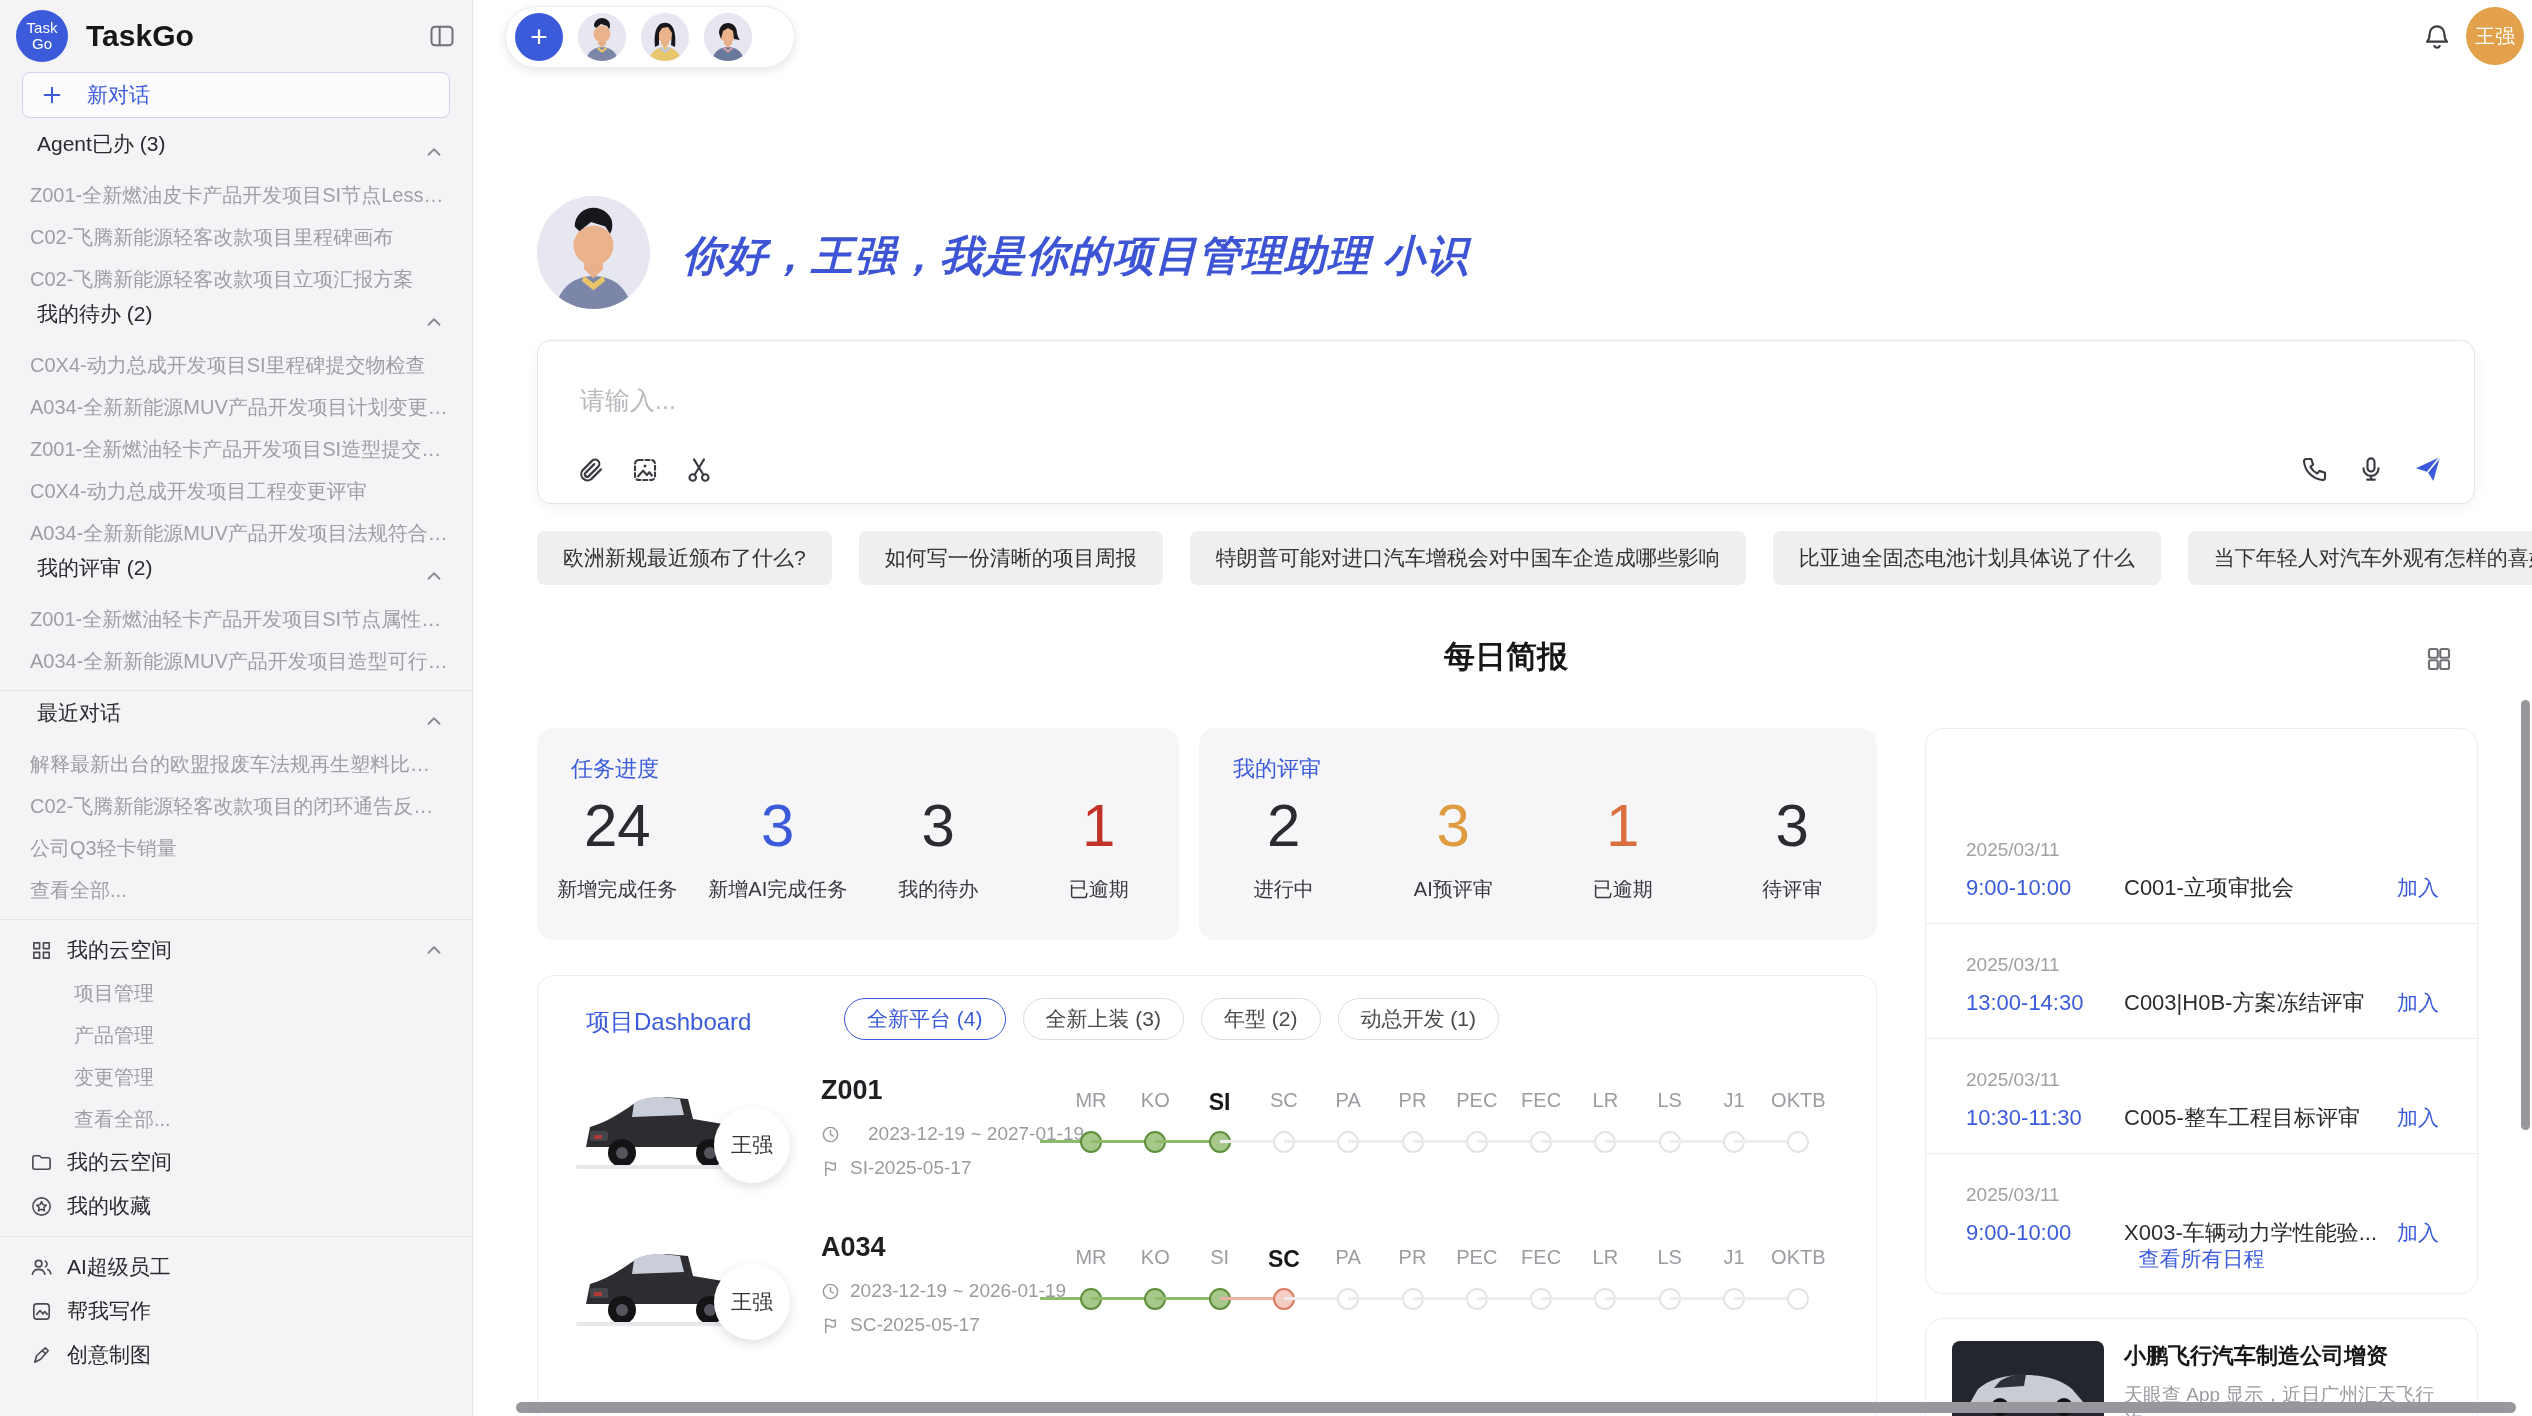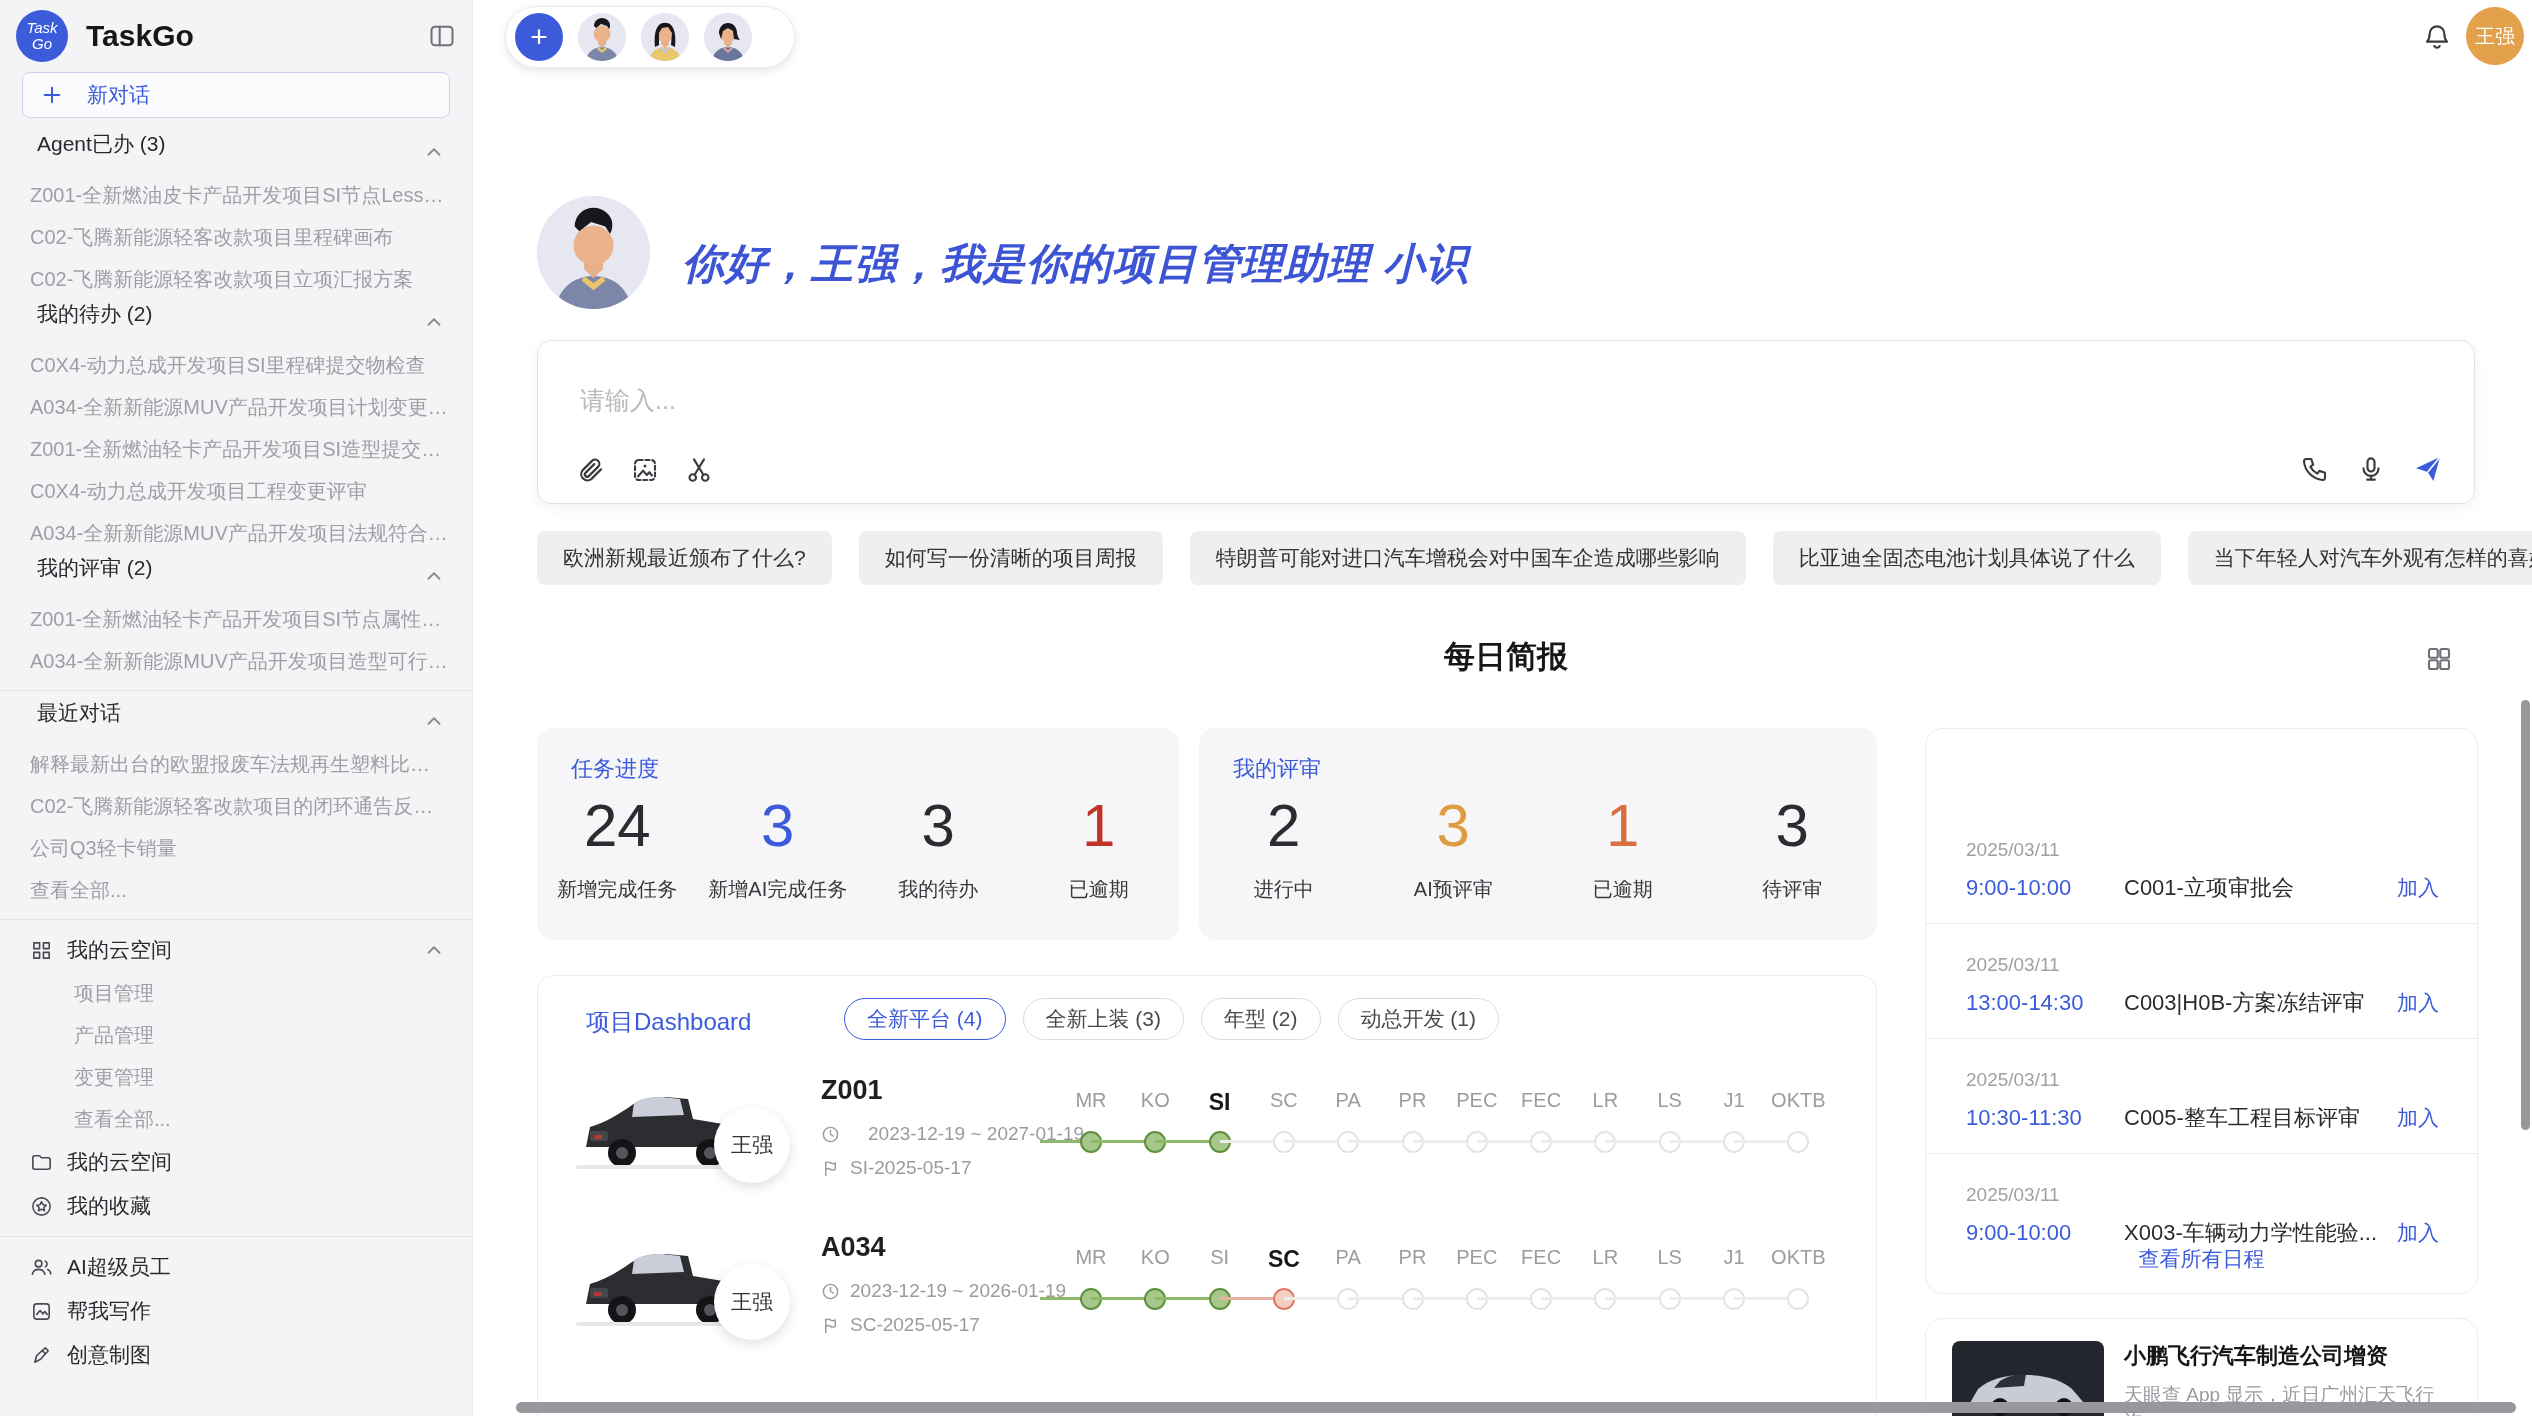--- a/index.html
+++ b/index.html
@@ -3,21 +3,21 @@
 <meta charset="utf-8">
 <style>
   html,body{margin:0;padding:0;}
   body{width:2532px;height:1416px;overflow:hidden;position:relative;background:#fff;
        font-family:"Liberation Sans",sans-serif;color:#222;}
   
   .sidebar{position:absolute;left:0;top:0;width:473px;height:1416px;background:#f4f4f6;
            border-right:1px solid #e7e7ea;box-sizing:border-box;}
   .logo-row{position:absolute;left:16px;top:8px;width:440px;height:56px;display:flex;align-items:center;}
   .logo{width:52px;height:52px;border-radius:50%;background:#3b5bdb;color:#fff;display:flex;
-        flex-direction:column;align-items:center;justify-content:center;font-size:15px;line-height:16px;font-style:italic;}
+        flex-direction:column;align-items:center;justify-content:center;font-size:15px;line-height:16px;}
   .app-title{font-size:30px;font-weight:700;color:#17171a;margin-left:18px;flex:1;}
   .new-chat{position:absolute;left:22px;top:72px;width:428px;height:46px;background:#fbfbfe;
             border:1px solid #ccd3ee;border-radius:8px;display:flex;align-items:center;gap:24px;
             padding:0 18px;box-sizing:border-box;color:#3b5bdb;font-size:21px;cursor:pointer;}
   .sb-list{position:absolute;left:0;top:130px;width:473px;}
   .sb-sec{height:44px;display:flex;padding:0 28px 0 30px;font-size:21px;
           color:#2a2a2e;font-weight:500;margin-left:7px;}
   .sb-sec .lbl{flex:1;}
   .sb-item{height:42px;display:flex;align-items:center;padding:0 24px 0 30px;font-size:20px;
            color:#9e9ea4;white-space:nowrap;overflow:hidden;text-overflow:ellipsis;display:block;
@@ -34,21 +34,21 @@
             gap:15px;padding:0 9px;box-sizing:border-box;}
   .plus-circle{width:48px;height:48px;border-radius:50%;background:#3b5bdb;color:#fff;display:flex;
                align-items:center;justify-content:center;font-size:30px;font-weight:400;}
   .avatar{width:48px;height:48px;border-radius:50%;background:#e7e7f2;overflow:hidden;}
   .bell{position:absolute;left:2420px;top:20px;width:34px;height:34px;}
   .user-badge{position:absolute;left:2466px;top:7px;width:58px;height:58px;border-radius:50%;background:#e2a14a;
               color:#fff;font-size:20px;display:flex;align-items:center;justify-content:center;}
   
   .greet-avatar{position:absolute;left:537px;top:196px;width:113px;height:113px;border-radius:50%;
                 background:#e7e7f2;overflow:hidden;}
-  .greet-text{position:absolute;left:682px;top:236px;font-size:42px;font-weight:700;font-style:italic;
+  .greet-text{position:absolute;left:682px;top:228px;font-size:42px;font-weight:700;font-style:italic;
               color:#3d55d4;letter-spacing:1px;}
   
   .input-card{position:absolute;left:537px;top:340px;width:1938px;height:164px;border:1px solid #e4e4e8;
               border-radius:14px;background:#fff;box-shadow:0 4px 14px rgba(0,0,0,.05);box-sizing:border-box;}
   .input-card input{position:absolute;left:40px;top:44px;width:1400px;border:none;outline:none;
                     font-size:25px;color:#333;font-family:"Liberation Sans",sans-serif;background:transparent;}
   .input-card input::placeholder{color:#b9b9be;}
   .in-icons-l{position:absolute;left:38px;bottom:18px;display:flex;gap:24px;}
   .in-icons-r{position:absolute;right:30px;bottom:18px;display:flex;gap:26px;}
   

